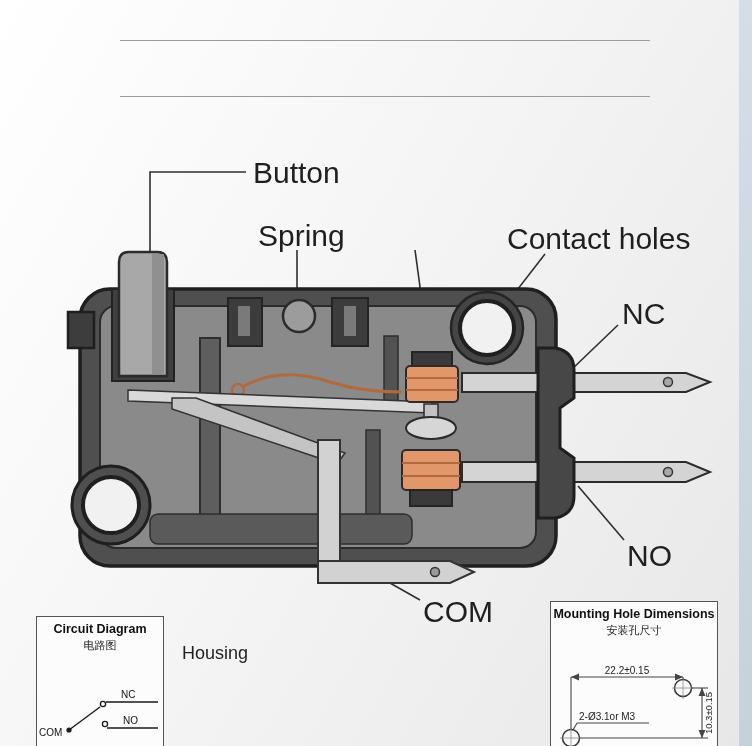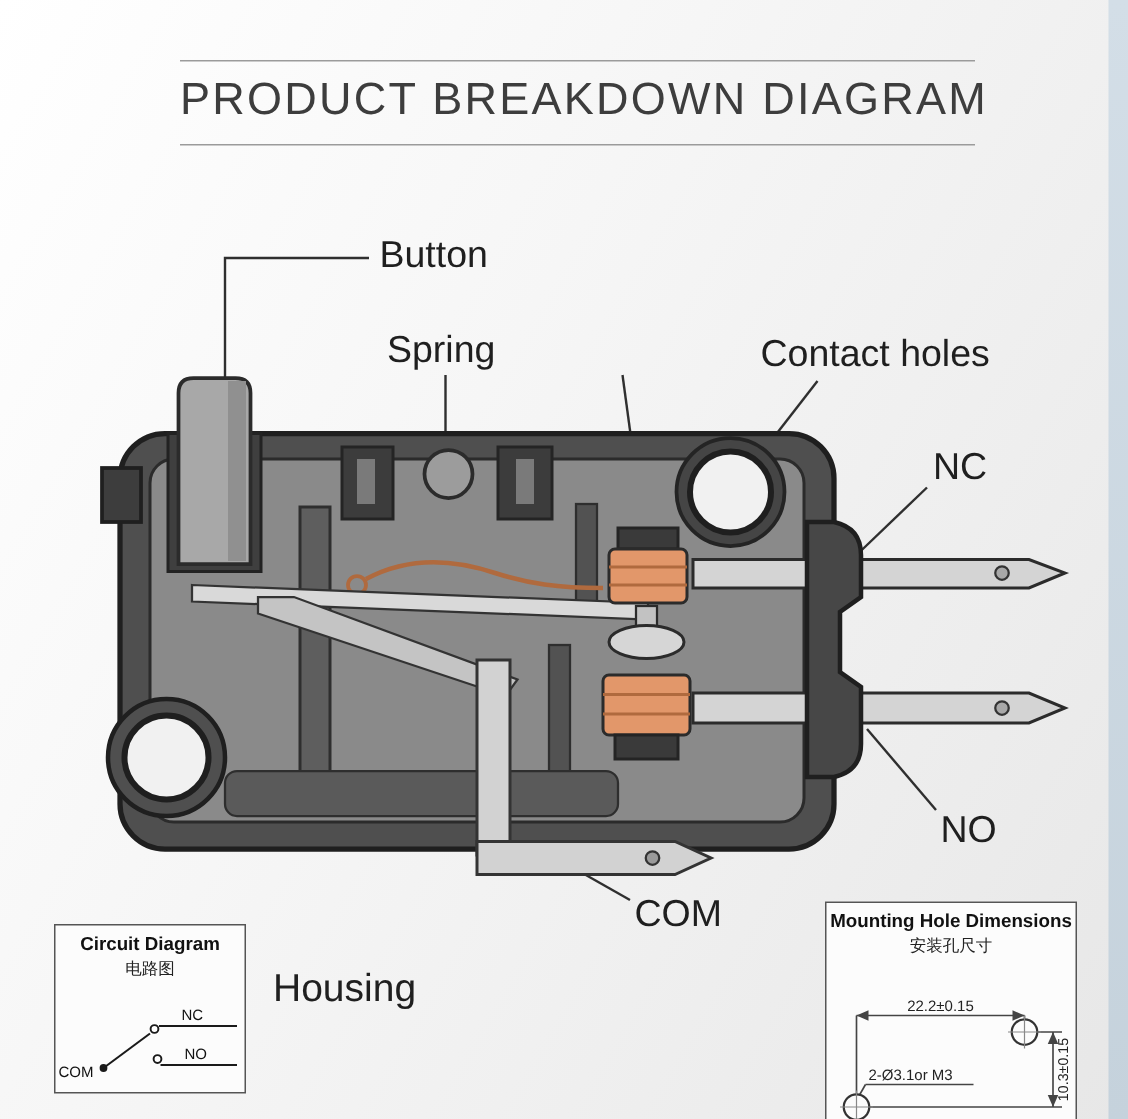--- a/index.html
+++ b/index.html
@@ -12,47 +12,46 @@
     position:absolute; right:0; top:0; width:13px; height:100%;
     background:linear-gradient(180deg,#d3dee7 0%,#c5d2dc 100%);
   }
   .hline { position:absolute; left:120px; width:530px; height:1px; background:#9b9b9b; }
   .hline.top { top:40px; } .hline.bottom { top:96px; }
   .page-title {
     position:absolute; left:120px; top:50px; width:530px; text-align:center;
     font-size:30px; letter-spacing:1.5px; color:#3d3d3d; white-space:nowrap;
   }
   .diagram-svg { position:absolute; left:0; top:0; }
-  .lbl { position:absolute; font-size:25px; color:#1f1f1f; white-space:nowrap; }
+  .lbl { position:absolute; font-size:30px; color:#1f1f1f; white-space:nowrap; }
   .lbl-button   { left:253px; top:156px; }
   .lbl-spring   { left:258px; top:219px; }
   .lbl-contact  { left:374px; top:219px; }
   .lbl-mholes   { left:507px; top:222px; }
   .lbl-nc       { left:622px; top:297px; }
   .lbl-no       { left:627px; top:539px; }
   .lbl-com      { left:423px; top:595px; }
-  .lbl-housing  { left:182px; top:643px; font-size:26px; }
+  .lbl-housing  { left:182px; top:643px; font-size:18px; }
   .lbl-terminal { left:372px; top:646px; font-size:26px; }
   .box { position:absolute; background:#fcfcfc; border:1px solid #555; box-sizing:border-box; }
-  .circuit-box  { left:36px;  top:616px; width:128px; height:113px; }
+  .circuit-box  { left:36px;  top:616px; width:128px; height:131px; }
   .mounting-box { left:550px; top:601px; width:168px; height:165px; }
   .box-title { font-weight:bold; font-size:12.5px; text-align:center; margin-top:5px; color:#111; white-space:nowrap; }
   .box-sub   { font-size:11px; text-align:center; color:#222; margin-top:2px; }
   .box svg { position:absolute; left:0; bottom:2px; }
   svg text { font-family:"Liberation Sans", sans-serif; }
 </style>
 </head>
 <body>
 
 <div class="page">
 
   <div class="edge-band"></div>
 
   <div class="hline top"></div>
-  <div class="page-title">PRODUCT BREAKDOWN DIAGRAM</div>
   <div class="hline bottom"></div>
 
   <svg class="diagram-svg" width="752" height="746" viewBox="0 0 752 746">
 
     <g stroke="#2f2f2f" stroke-width="1.6" fill="none">
       <polyline points="246,172 150,172 150,272"></polyline>
       <line x1="297" y1="250" x2="297" y2="385"></line>
       <line x1="415" y1="250" x2="431" y2="368"></line>
       <line x1="545" y1="254" x2="500" y2="312"></line>
       <line x1="618" y1="325" x2="570" y2="371"></line>

